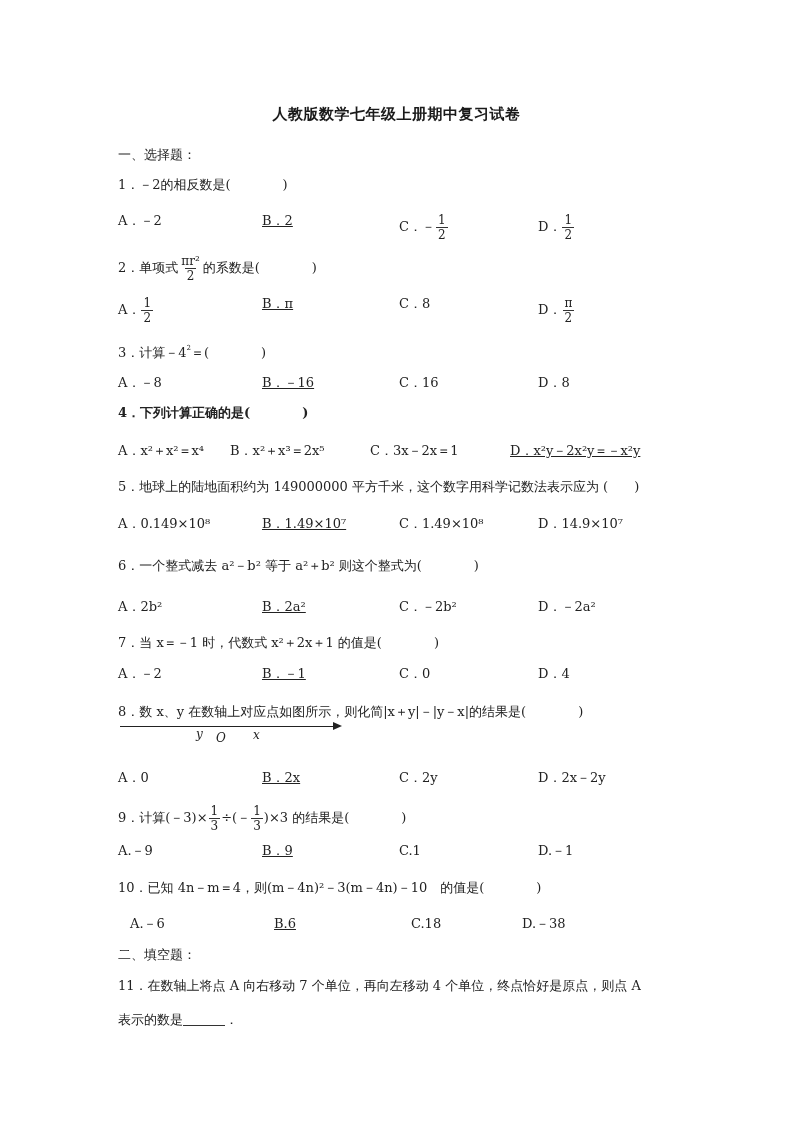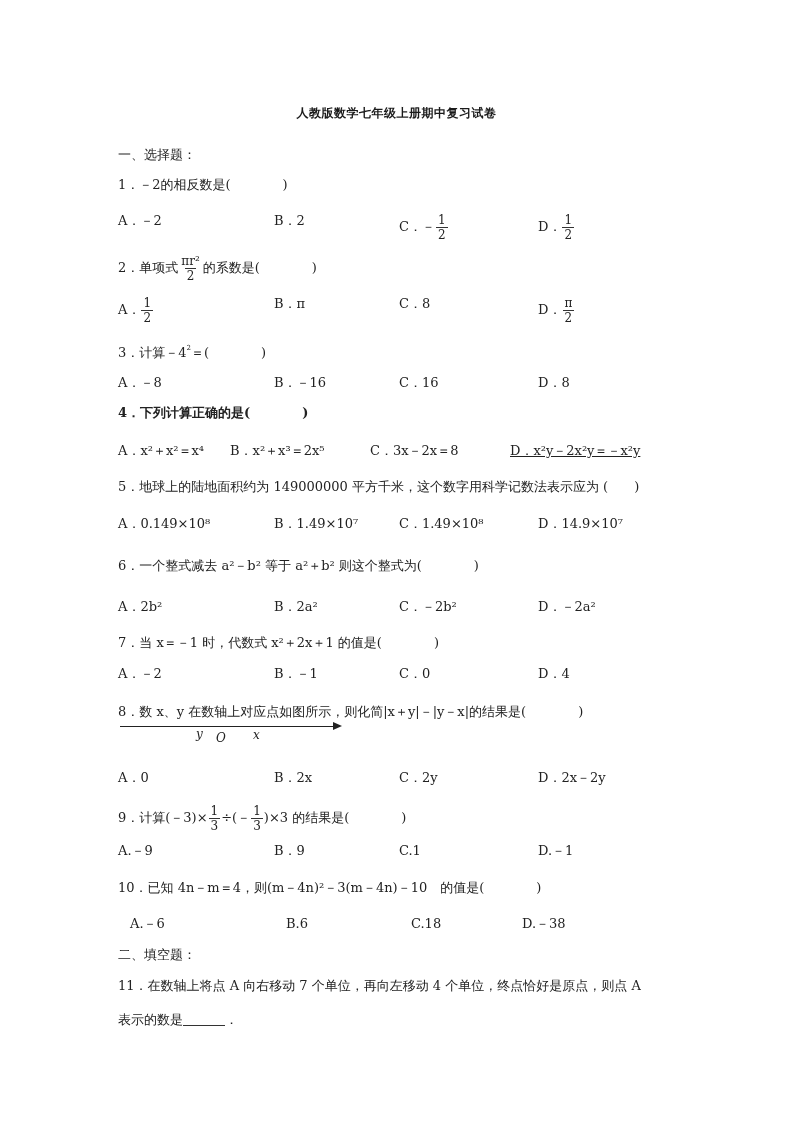--- a/index.html
+++ b/index.html
@@ -1,23 +1,23 @@
 <!DOCTYPE html>
 <html><head>
 <meta charset="utf-8">
 <style>
   html, body { margin: 0; padding: 0; background: #ffffff; }
   body { width: 793px; height: 1122px; position: relative; overflow: hidden;
          font-family: "DejaVu Serif", "Liberation Serif", serif; color: #222; }
   .title { position: absolute; top: 105px; left: 0; width: 793px; text-align: center;
-           font-size: 12px; font-weight: bold; letter-spacing: 0.5px; color: #1a1a1a; }
+           font-size: 15px; font-weight: bold; letter-spacing: 0.5px; color: #1a1a1a; }
   .line { position: absolute; left: 118px; font-size: 13px; white-space: nowrap; line-height: 16px; }
   .opts { position: absolute; left: 118px; width: 600px; font-size: 13px; height: 16px; line-height: 16px; }
   .opt { position: absolute; top: 0; white-space: nowrap; }
-  .opt.a { left: 0; } .opt.b { left: 156px; } .opt.c { left: 281px; } .opt.d { left: 420px; }
+  .opt.a { left: 0; } .opt.b { left: 144px; text-decoration: underline; } .opt.c { left: 281px; } .opt.d { left: 420px; }
   .frac { display: inline-flex; flex-direction: column; align-items: center; vertical-align: middle;
           font-size: 12px; line-height: 14px; margin: 0 1px; }
   .frac .num { padding: 0 2px; }
   .frac .den { border-top: 1px solid #333; padding: 0 2px; }
   sup { font-size: 7px; vertical-align: 7px; }
   .blank { display: inline-block; width: 42px; border-bottom: 1px solid #333; height: 12px; vertical-align: -2px; }
   .axis { position: absolute; left: 120px; top: 726px; width: 215px; height: 1px; background: #222; }
   .arrow { position: absolute; left: 333px; top: 722px; width: 0; height: 0;
            border-top: 4px solid transparent; border-bottom: 4px solid transparent; border-left: 9px solid #222; }
   .axis-label { position: absolute; font-style: italic; font-size: 12px; }
@@ -69,21 +69,21 @@
   <span class="opt a">A．－8</span>
   <span class="opt b">B．－16</span>
   <span class="opt c">C．16</span>
   <span class="opt d">D．8</span>
 </div>
 
 <div class="line" style="top:405px;font-weight:bold;">4．下列计算正确的是(　　　　)</div>
 <div class="opts" style="top:443px;">
   <span class="opt a">A．x²＋x²＝x⁴</span>
   <span class="opt" style="left:112px;">B．x²＋x³＝2x⁵</span>
-  <span class="opt" style="left:252px;">C．3x－2x＝8</span>
+  <span class="opt" style="left:252px;">C．3x－2x＝1</span>
   <span class="opt" style="left:392px;text-decoration:underline;">D．x²y－2x²y＝－x²y</span>
 </div>
 
 <div class="line" style="top:479px;">5．地球上的陆地面积约为 149000000 平方千米，这个数字用科学记数法表示应为 (　　)</div>
 <div class="opts" style="top:516px;">
   <span class="opt a">A．0.149×10⁸</span>
   <span class="opt b">B．1.49×10⁷</span>
   <span class="opt c">C．1.49×10⁸</span>
   <span class="opt d">D．14.9×10⁷</span>
 </div>

